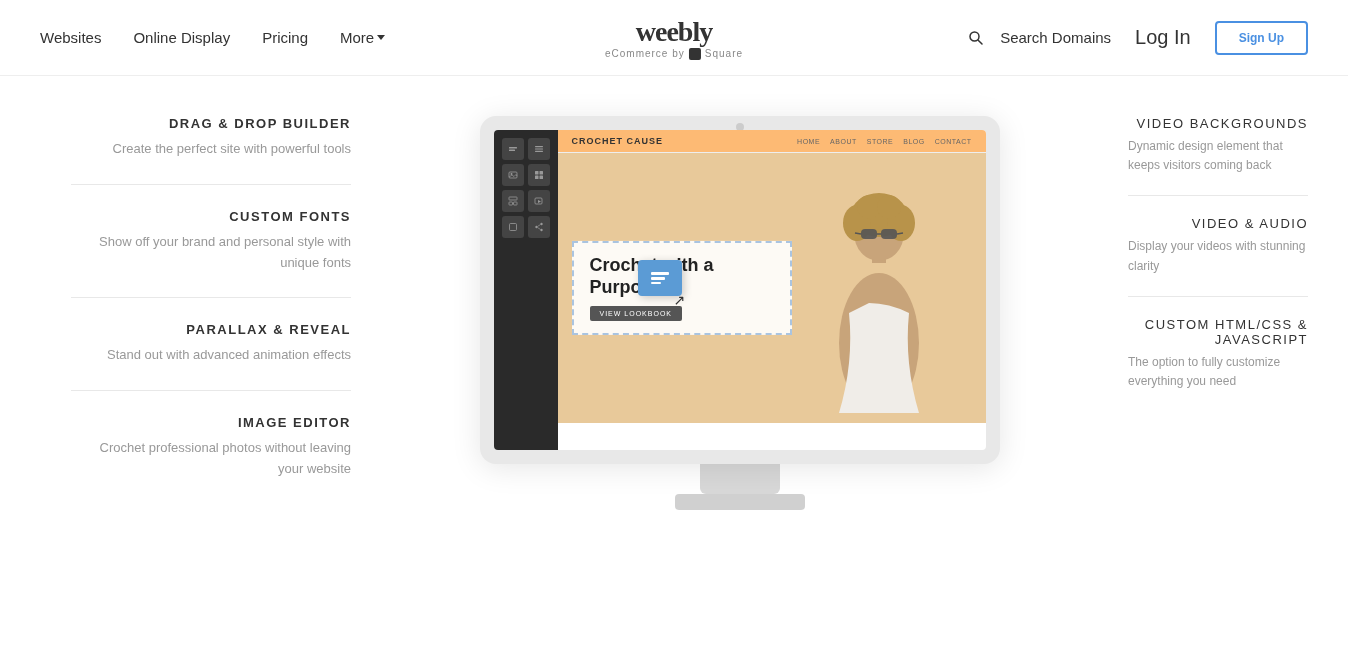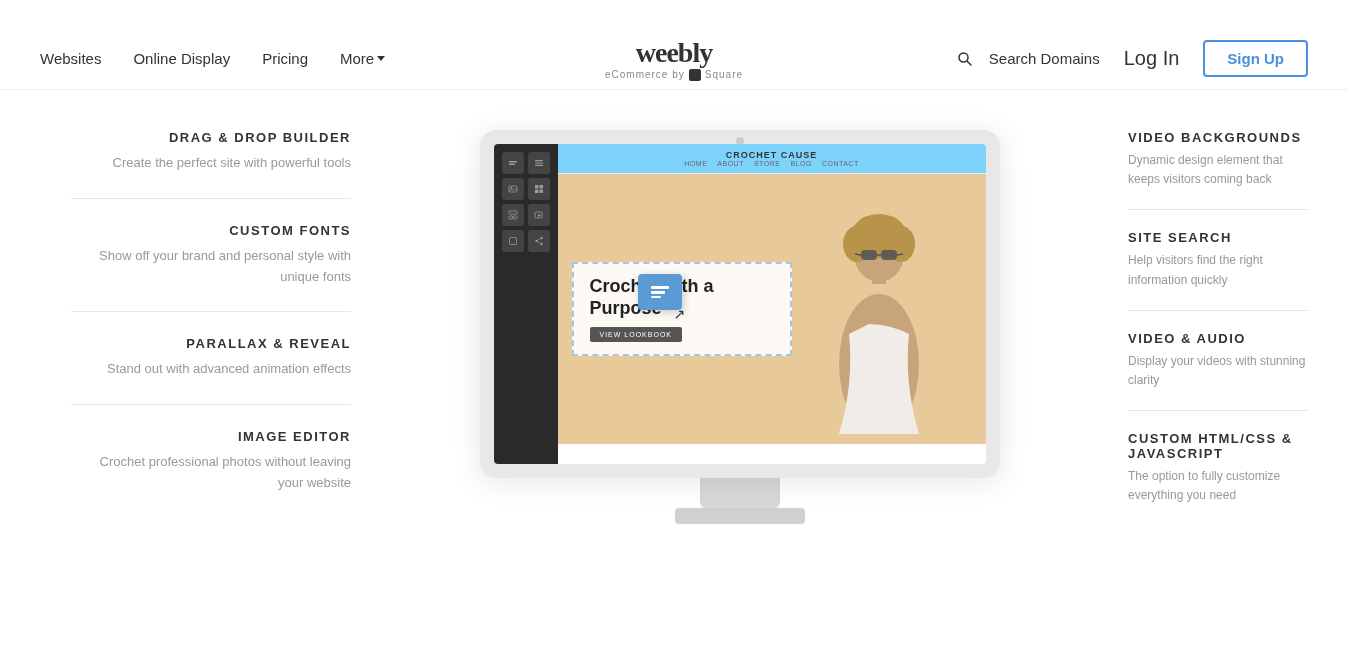--- a/index.html
+++ b/index.html
@@ -4,24 +4,23 @@
   <style>
     * { margin: 0; padding: 0; box-sizing: border-box; }
     body { font-family: -apple-system, BlinkMacSystemFont, 'Segoe UI', Helvetica, Arial, sans-serif; background: #fff; color: #333; width: 1348px; min-height: 654px; overflow-x: hidden; }
 
     
     .header {
       display: flex;
       align-items: center;
       justify-content: space-between;
       padding: 0 40px;
-      height: 62px;
+      height: 76px;
       border-bottom: 1px solid #eee;
       position: relative;
-      margin-top: 28px;
     }
     .nav-left {
       display: flex;
       align-items: center;
       gap: 32px;
     }
     .nav-left a {
       text-decoration: none;
       color: #333;
       font-size: 15px;
@@ -72,21 +71,21 @@
       text-decoration: none;
     }
     .login-btn {
       font-size: 20px;
       color: #333;
       text-decoration: none;
       font-weight: 500;
       cursor: pointer;
     }
     .signup-btn {
-      font-size: 15px;
+      font-size: 12px;
       color: #4a90e2;
       border: 2px solid #4a90e2;
       border-radius: 4px;
       padding: 8px 22px;
       text-decoration: none;
       font-weight: 600;
       cursor: pointer;
       background: #fff;
     }
     .more-arrow {
@@ -247,28 +246,27 @@
       color: #333;
       font-size: 14px;
     }
 
     .site-preview {
       flex: 1;
       position: relative;
       overflow: hidden;
     }
     .site-nav {
-      background: #7dd3fc;
+      background: #fdba74;
       display: flex;
       align-items: center;
       justify-content: space-between;
       padding: 6px 14px;
       border-bottom: 1px solid #eee;
       font-size: 8px;
-      flex-direction: column;
     }
     .site-nav-logo {
       font-size: 9px;
       font-weight: 600;
       color: #333;
       letter-spacing: 1px;
     }
     .site-nav-links {
       display: flex;
       gap: 10px;
@@ -335,25 +333,26 @@
       border-bottom: 1px solid #e8e8e8;
       margin-bottom: 20px;
       text-align: left;
     }
     .right-feature-item:last-child {
       border-bottom: none;
       margin-bottom: 0;
     }
     .right-feature-title {
       font-size: 13px;
-      font-weight: 700;
+      font-weight: 400;
       letter-spacing: 1.5px;
       color: #333;
       margin-bottom: 6px;
       text-transform: uppercase;
+      text-align: right;
     }
     .right-feature-desc {
       font-size: 12px;
       color: #999;
       line-height: 1.6;
     }
   </style>
 </head>
 <body>
 
@@ -545,24 +544,20 @@
       <div class="monitor-base"></div>
     </div>
   </div>
 
   <div class="right-features">
     <div class="right-feature-item">
       <div class="right-feature-title">VIDEO BACKGROUNDS</div>
       <div class="right-feature-desc">Dynamic design element that keeps visitors coming back</div>
     </div>
     <div class="right-feature-item">
-      <div class="right-feature-title">SITE SEARCH</div>
-      <div class="right-feature-desc">Help visitors find the right information quickly</div>
-    </div>
-    <div class="right-feature-item">
       <div class="right-feature-title">VIDEO &amp; AUDIO</div>
       <div class="right-feature-desc">Display your videos with stunning clarity</div>
     </div>
     <div class="right-feature-item">
       <div class="right-feature-title">CUSTOM HTML/CSS &amp; JAVASCRIPT</div>
       <div class="right-feature-desc">The option to fully customize everything you need</div>
     </div>
   </div>
 
 </div>

